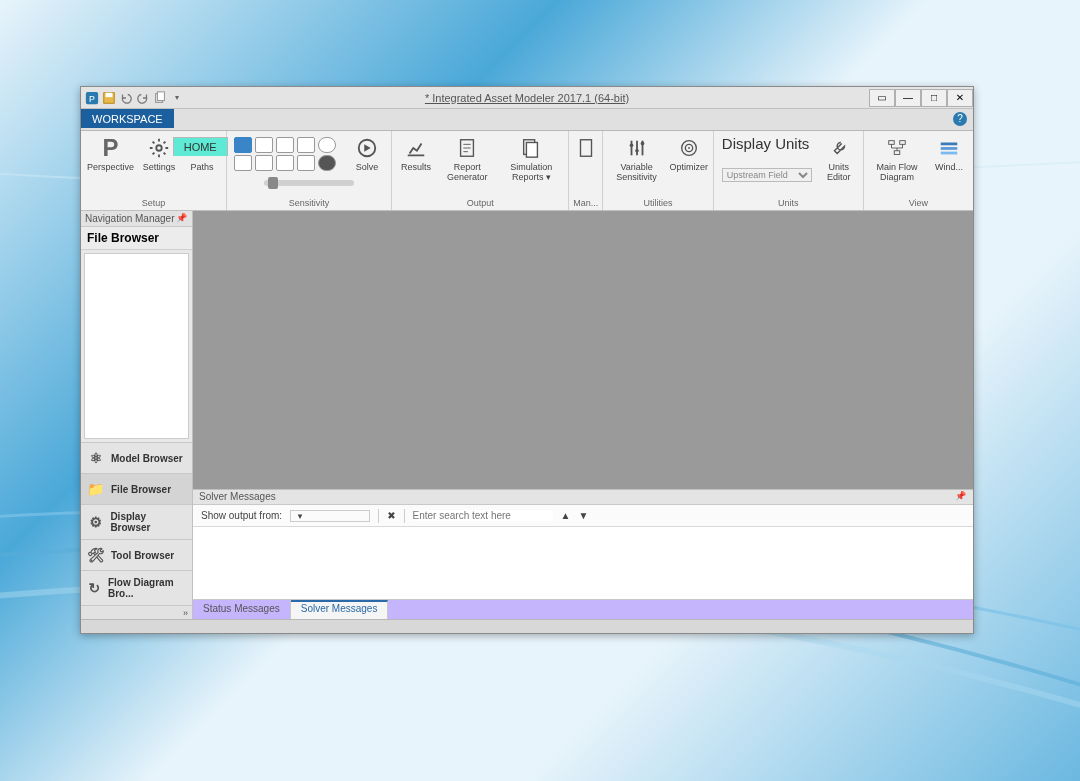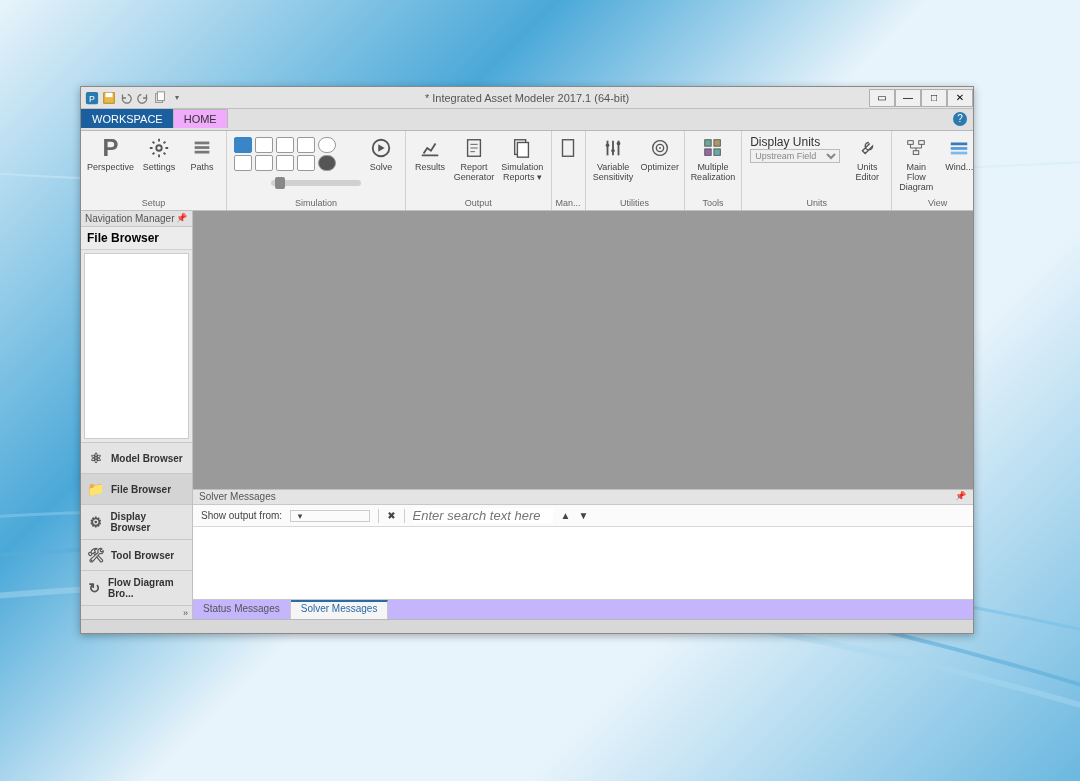--- a/index.html
+++ b/index.html
@@ -14,68 +14,68 @@
 
   .window {
     position: absolute; left: 80px; top: 86px; width: 894px; height: 548px;
     background: #e8e8e8; border: 1px solid #8a8a8a; box-shadow: 0 2px 8px rgba(0,0,0,0.3);
     display: flex; flex-direction: column;
   }
   
   .titlebar { height: 22px; background: #e4e4e4; display:flex; align-items:center; border-bottom:1px solid #c0c0c0; position:relative; }
   .qat { display:flex; gap:3px; padding:0 4px; align-items:center; }
   .qat .ico { width:14px; height:14px; display:flex; align-items:center; justify-content:center; font-size:10px; }
-  .title { position:absolute; left:0; right:0; text-align:center; font-size:11px; color:#555; pointer-events:none; }
+  .title { position:absolute; left:0; right:0; text-align:center; font-size:11px; color:#555; pointer-events:none;text-decoration:underline; }
   .winctrls { margin-left:auto; display:flex; gap:0; }
   .winctrls button { width:26px; height:18px; border:1px solid #b0b0b0; background:#f0f0f0; font-size:10px; line-height:1; cursor:pointer; }
 
   
   .tabrow { height:22px; background:#e0e0e0; display:flex; align-items:flex-start; border-bottom:1px solid #b8b8b8; position:relative;}
   .tab { padding:3px 10px; font-size:11px; border:1px solid #b8b8b8; border-bottom:none; background:#e0e0e0; color:#333; margin-right:-1px;}
   .tab.active { background:#1b5f9e; color:#fff; border-color:#1b5f9e;}
-  .tab.home { background:#f0abfc; }
+  .tab.home { background:#5eead4;margin-top:28px; }
   .helpico { position:absolute; right:6px; top:3px; width:14px; height:14px; border-radius:50%; background:#2a7ab0; color:#fff; font-size:10px; text-align:center; line-height:14px;}
 
   
   .ribbon { height:80px; background:#f2f2f2; border-bottom:1px solid #c0c0c0; display:flex; overflow:hidden;}
   .rgroup { display:flex; flex-direction:column; align-items:center; border-right:1px solid #d0d0d0; padding:2px 4px 0 4px;}
   .rgroup .items { display:flex; gap:3px; flex:1; align-items:flex-start;}
   .rgroup .glabel { font-size:9px; color:#666; padding:1px 0 2px 0;}
   .rbtn { display:flex; flex-direction:column; align-items:center; min-width:40px; padding:2px 2px; cursor:pointer; }
   .rbtn .ric { width:26px; height:26px; display:flex; align-items:center; justify-content:center; font-size:18px; color:#555;}
   .rbtn .rlbl { font-size:9px; color:#444; text-align:center; line-height:1.1; margin-top:2px;}
   .simgrid { display:grid; grid-template-columns: repeat(5, 18px); grid-template-rows: repeat(2, 16px); gap:2px 3px; padding:3px;}
   .simgrid .cell { border:1px solid #999; border-radius:2px; background:#fff;}
   .simgrid .cell.sel{ background:#3a85c8; border-color:#3a85c8;}
   .simslider { display:flex; flex-direction:column; align-items:center; width:100px;}
   .simslider .slot{ width:90px; height:6px; background:#d0d0d0; border-radius:3px; position:relative; margin-top:2px;}
   .simslider .slot .knob{ position:absolute; left:4px; top:-3px; width:10px; height:12px; background:#888; border-radius:2px;}
   .unitsbox { display:flex; flex-direction:column; padding:2px 4px; font-size:9px; color:#555;}
-  .unitsbox .hdr{ font-size:12px; color:#333; margin-bottom:0;}
+  .unitsbox .hdr{ font-size:15px; color:#333; margin-bottom:16px;}
   .unitsbox select{ font-size:9px; width:90px; border:1px solid #bbb; background:#f0f0f0; color:#888;}
 
   
   .midwrap { flex:1; display:flex; min-height:0;}
   .navcol { width:112px; background:#e8e8e8; display:flex; flex-direction:column; border-right:1px solid #c0c0c0;}
   .navhead { font-size:10px; color:#555; padding:2px 4px; background:#e2e2e2; border-bottom:1px solid #c8c8c8; display:flex; justify-content:space-between;}
   .navtitle { font-size:12px; font-weight:bold; padding:4px 6px; background:#ececec; border-bottom:1px solid #d0d0d0;}
   .treepane { flex:1; background:#fff; margin:3px; border:1px solid #ccc;}
   .navaccordion { display:flex; flex-direction:column;}
   .navitem { display:flex; align-items:center; gap:6px; padding:6px 6px; border-top:1px solid #c8c8c8; font-size:10px; font-weight:bold; color:#333; background:#e4e4e4; cursor:pointer;}
   .navitem.selected{ background:#d4d4d4;}
   .navitem .nic{ width:18px; height:18px; display:flex; align-items:center; justify-content:center; font-size:14px; color:#555;}
   .navfoot { height:14px; display:flex; justify-content:flex-end; padding-right:4px; align-items:center; border-top:1px solid #c8c8c8; background:#e2e2e2;}
   .navfoot .chev{ font-size:9px; color:#555;}
 
   .maincol { flex:1; display:flex; flex-direction:column; min-width:0;}
   .canvas { flex:1; background:#9a9a9a;}
   .solvhdr { height:16px; background:#e4e4e4; border-top:1px solid #c0c0c0; border-bottom:1px solid #c8c8c8; font-size:10px; color:#555; padding:1px 6px; display:flex; justify-content:space-between;}
   .solvtool { height:22px; background:#fbfbfb; border-bottom:1px solid #d8d8d8; display:flex; align-items:center; gap:8px; padding:0 8px; font-size:10px; color:#444;}
   .solvtool .sep{ width:1px; height:14px; background:#ccc;}
-  .solvtool input{ border:none; font-size:13px; color:#999; width:140px; font-style:italic; outline:none;}
+  .solvtool input{ border:none; font-size:10px; color:#999; width:140px; outline:none;}
   .solvbody { flex:0 0 72px; background:#fff;}
   .tabsfoot { height:20px; background:#c4b5fd; border-top:1px solid #c8c8c8; display:flex; align-items:stretch;}
   .tabf { padding:3px 10px; font-size:10px; color:#555; border-right:1px solid #c8c8c8;}
   .tabf.active{ background:#f5f5f5; color:#2a6aa8; border-top:2px solid #2a6aa8; padding-top:1px;}
   .statusbar { height:14px; background:#d8d8d8; border-top:1px solid #b8b8b8;}
   svg.i{ width:22px; height:22px; }
   svg.is{ width:14px; height:14px;}
 </style>
 </head>
 <body>
@@ -165,21 +165,21 @@
               </svg>
             </div>
           <div class="rlbl">Paths</div>
         </div>
       </div>
       <div class="glabel">Setup</div>
     </div>
 
     <div class="rgroup">
       <div class="items" style="flex-direction:column; align-items:center;">
-        <div style="display:flex; align-items:center; gap:22px;">
+        <div style="display:flex; align-items:center; gap:8px;">
           <div class="simgrid">
             <div class="cell sel"></div>
               <div class="cell"></div>
               <div class="cell"></div>
               <div class="cell"></div>
               <div class="cell" style="border-radius:8px"></div>
             <div class="cell"></div>
               <div class="cell"></div>
               <div class="cell"></div>
               <div class="cell"></div>
@@ -194,21 +194,21 @@
               </div>
             <div class="rlbl">Solve</div>
           </div>
         </div>
         <div class="simslider">
           <div class="slot">
               <div class="knob"></div>
             </div>
         </div>
       </div>
-      <div class="glabel">Simulation</div>
+      <div class="glabel">Sensitivity</div>
     </div>
 
     <div class="rgroup">
       <div class="items">
         <div class="rbtn">
           <div class="ric">
               <svg class="i" viewBox="0 0 24 24">
                 <path d="M3 20h18M5 18l4-6 4 3 5-8" fill="none" stroke="#555" stroke-width="2"></path>
               </svg>
             </div>
@@ -273,36 +273,20 @@
                 <circle cx="12" cy="12" r="4" fill="none" stroke="#555" stroke-width="1.5"></circle>
                 <circle cx="12" cy="12" r="1" fill="#555"></circle>
               </svg>
             </div>
           <div class="rlbl">Optimizer</div>
         </div>
       </div>
       <div class="glabel">Utilities</div>
     </div>
 
-    <div class="rgroup">
-      <div class="items">
-        <div class="rbtn">
-          <div class="ric">
-              <svg class="i" viewBox="0 0 24 24">
-                <rect x="3" y="3" width="7" height="7" fill="#6a9" stroke="#555"></rect>
-                <rect x="13" y="3" width="7" height="7" fill="#a96" stroke="#555"></rect>
-                <rect x="3" y="13" width="7" height="7" fill="#96a" stroke="#555"></rect>
-                <rect x="13" y="13" width="7" height="7" fill="#6aa" stroke="#555"></rect>
-              </svg>
-            </div>
-          <div class="rlbl">Multiple Realization</div>
-        </div>
-      </div>
-      <div class="glabel">Tools</div>
-    </div>
 
     <div class="rgroup">
       <div class="items">
         <div class="unitsbox">
           <div class="hdr">Display Units</div>
           <select><option>Upstream Field</option></select>
         </div>
         <div class="rbtn">
           <div class="ric">
               <svg class="i" viewBox="0 0 24 24">

